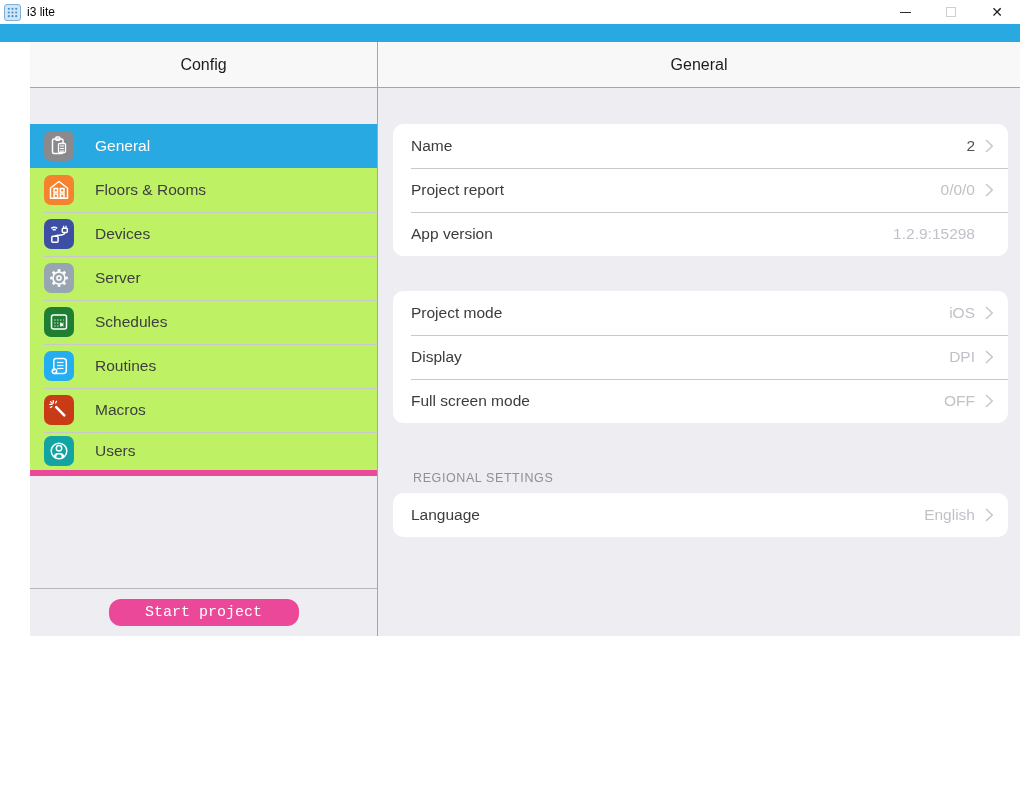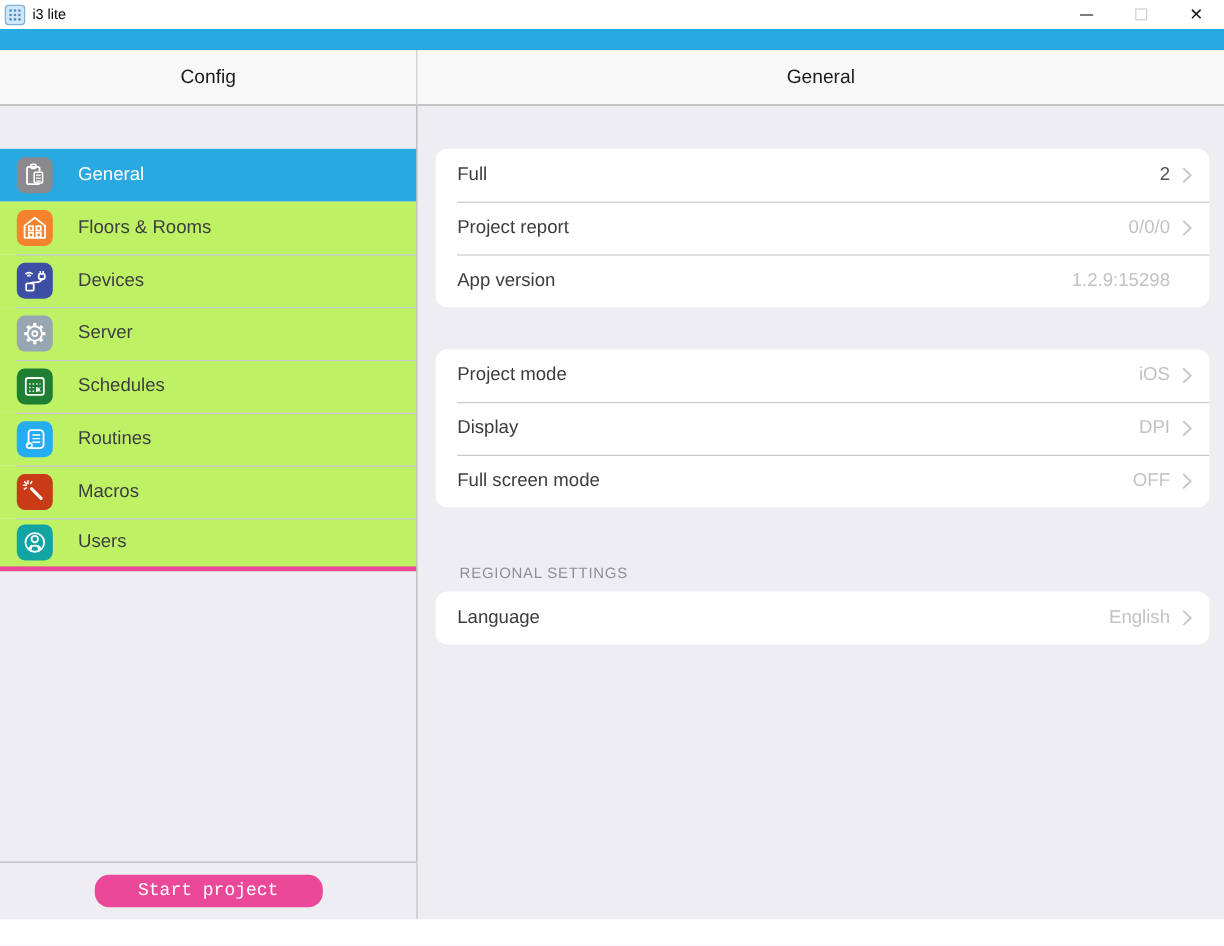--- a/index.html
+++ b/index.html
@@ -31,21 +31,21 @@
     cursor:default;
   }
   .glyph-min { width:11px; height:0; border-top:1.6px solid #2b2b2b; }
   .glyph-max { width:10px; height:10px; border:1.4px solid #cfcfcf; }
   .glyph-close { font-size:14px; color:#1a1a1a; line-height:1; }
 
   
   .bluestrip { height:18px; background:#29a9e2; }
 
   
-  .main { display:flex; height:724px; }
+  .main { display:flex; height:594px;padding-left:30px; }
 
   .left-panel {
     width:348px; min-width:348px;
     border-right:1px solid #a6a6a6;
     background:#ededf2;
     display:flex; flex-direction:column;
   }
   .right-panel { flex:1; background:#ededf2; display:flex; flex-direction:column; }
 
   .panel-header {
@@ -60,21 +60,21 @@
   .menu-item {
     height:44px; background:#bef264; display:flex; align-items:center;
     padding-left:14px; position:relative; cursor:pointer;
   }
   .menu-item:not(:first-child)::before {
     content:""; position:absolute; top:0; left:14px; right:0;
     border-top:1px solid #c9c8cd;
   }
   .menu-item.selected { background:#29a9e2; }
   .menu-item.selected::before, .menu-item.selected + .menu-item::before { left:0; border-top-color:transparent; }
-  .menu-item:last-child { border-bottom:4px solid #ec4899; }
+  .menu-item:last-child { border-bottom:6px solid #ec4899; }
   .app-ico {
     width:30px; height:30px; border-radius:7px; flex:0 0 auto;
     display:flex; align-items:center; justify-content:center;
   }
   .menu-label { margin-left:21px; font-size:15.5px; color:#3e3e40; }
   .menu-item.selected .menu-label { color:#ffffff; }
 
   
   .bottom-bar {
     flex:0 0 auto; height:48px; border-top:1px solid #b5b4ba;
@@ -273,21 +273,21 @@
     <div class="bottom-bar">
       <button class="start-btn">Start project</button>
     </div>
   </div>
 
   <div class="right-panel">
     <div class="panel-header">General</div>
     <div class="right-content">
         <div class="card">
           <div class="set-row">
-            <span class="set-label">Full</span>
+            <span class="set-label">Name</span>
             <span class="set-value dark">2</span>
             <span class="chev">
               <svg width="9" height="14" viewBox="0 0 9 14">
                 <polyline points="1.5,1.5 7.3,7 1.5,12.5" fill="none" stroke="#c7c6cc" stroke-width="1.6" stroke-linecap="round" stroke-linejoin="round"></polyline>
               </svg>
             </span>
           </div>
           <div class="set-row">
             <span class="set-label">Project report</span>
             <span class="set-value">0/0/0</span>

